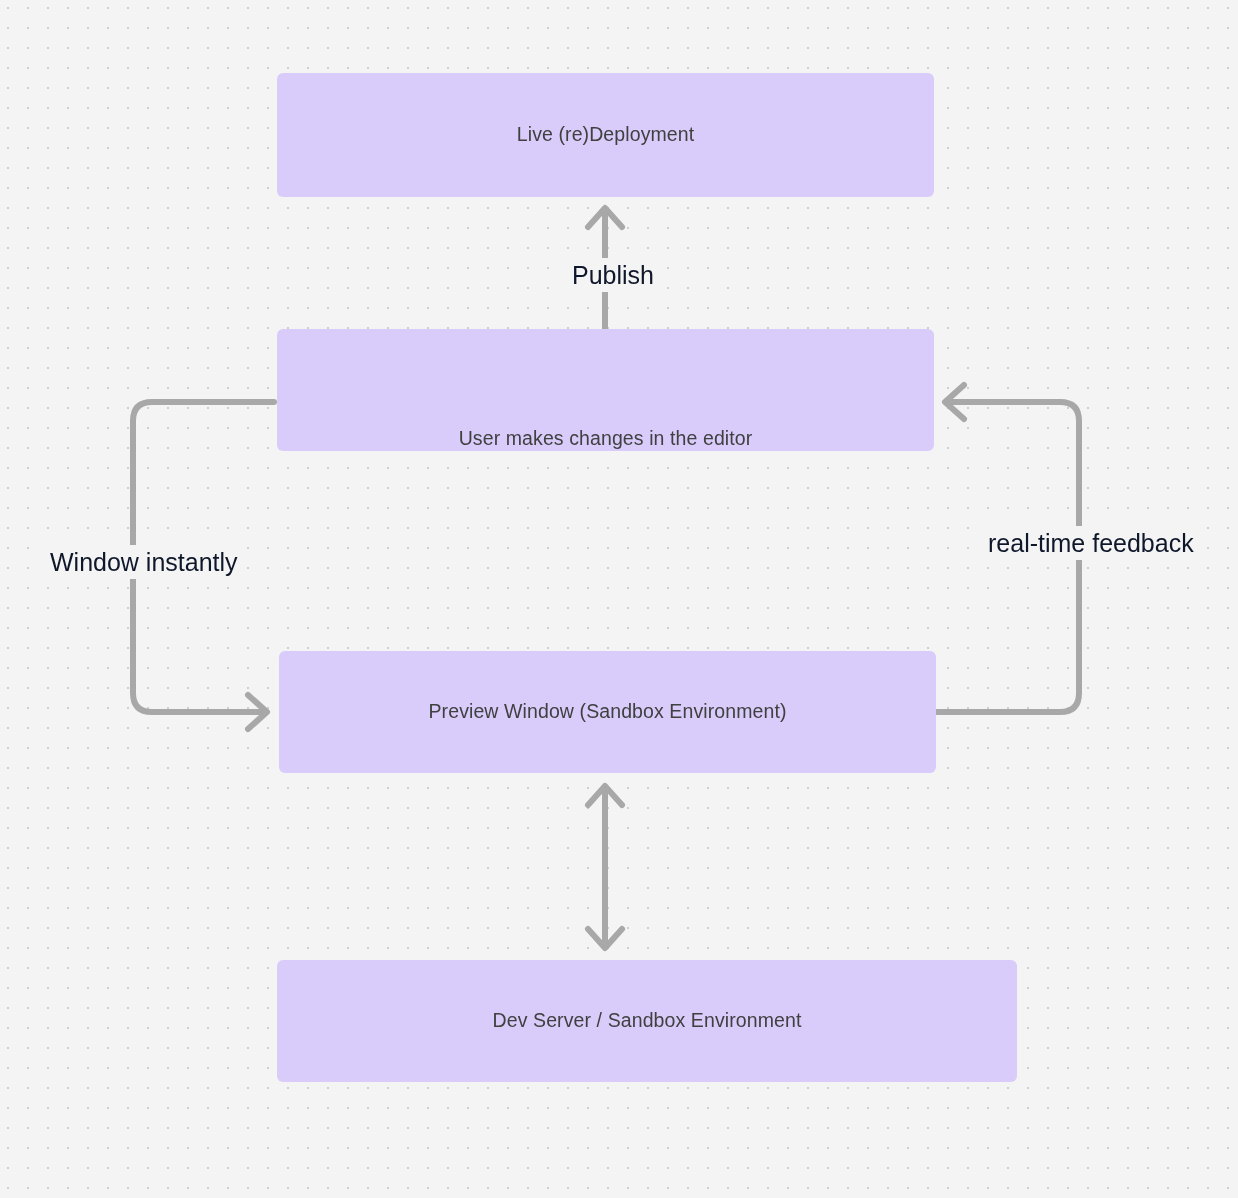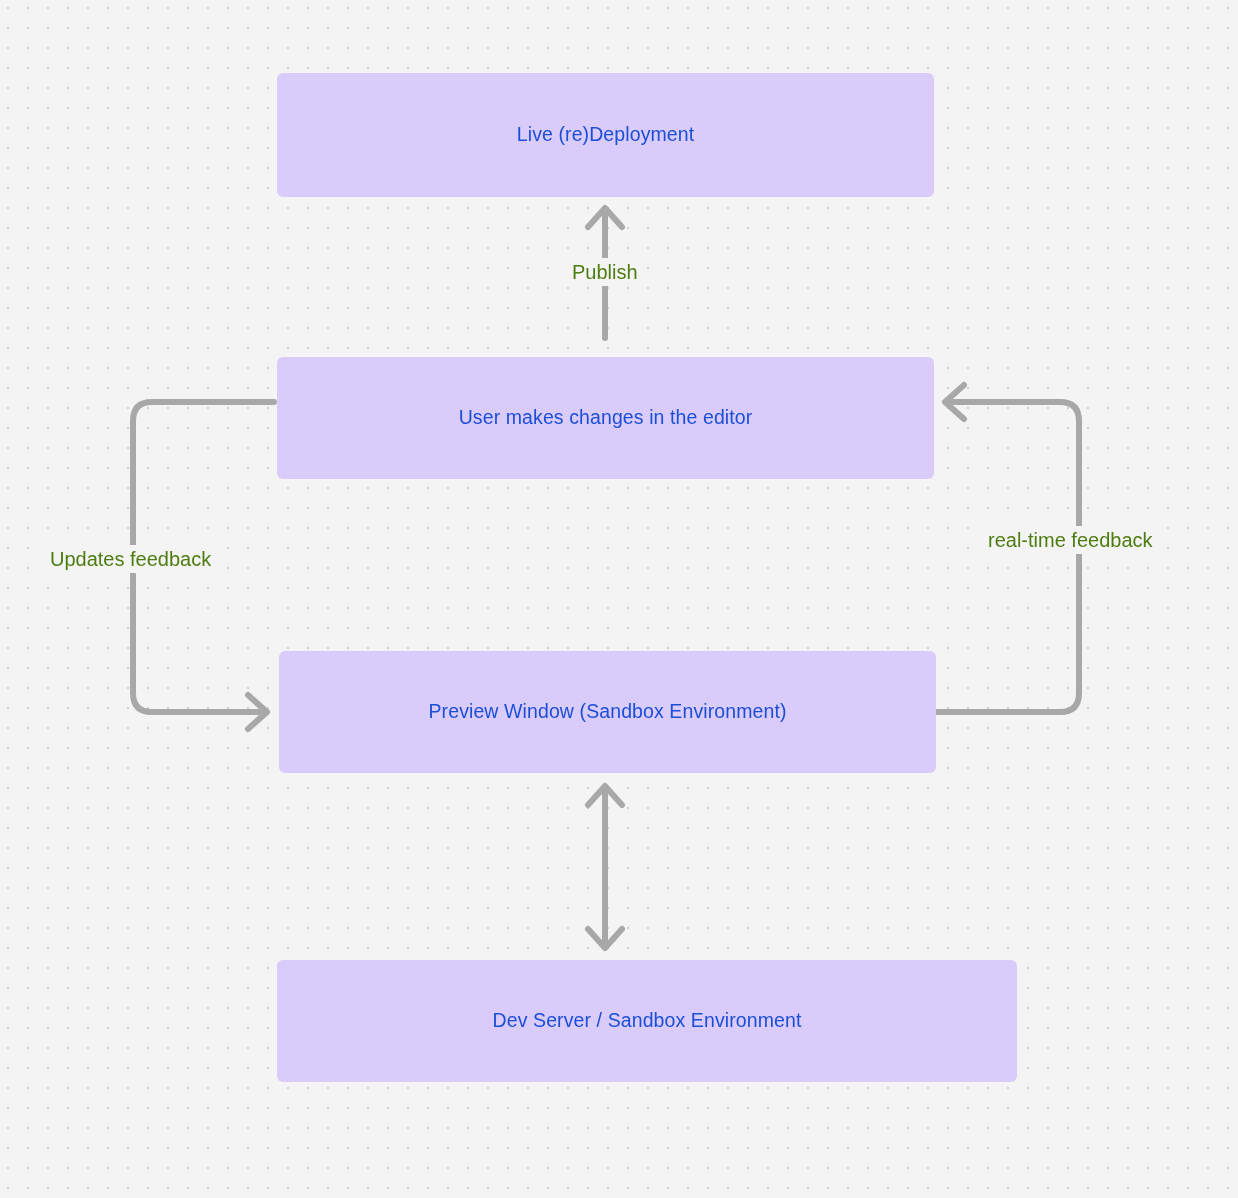--- a/index.html
+++ b/index.html
@@ -54,38 +54,38 @@
 
   
   .node {
     position: absolute;
     background: #d9ccfb;
     border-radius: 6px;
     display: flex;
     align-items: center;
     justify-content: center;
     box-sizing: border-box;
-    color: #1d4ed8;
+    color: #404040;
     font-size: 19.5px;
     letter-spacing: 0.1px;
     line-height: 1.3;
     text-align: center;
     user-select: none;
   }
 
   #node-live      { left: 277px; top: 73px;  width: 657px; height: 124px; }
-  #node-editor    { left: 277px; top: 357px; width: 657px; height: 122px; }
+  #node-editor    { left: 277px; top: 329px; width: 657px; height: 122px; align-items: flex-end; }
   #node-preview   { left: 279px; top: 651px; width: 657px; height: 122px; }
   #node-devserver { left: 277px; top: 960px; width: 740px; height: 122px; }
 
   
   .edge-label {
     position: absolute;
-    color: #4d7c0f;
-    font-size: 20px;
+    color: #0f172a;
+    font-size: 25px;
     line-height: 1.2;
     white-space: nowrap;
     user-select: none;
     background: #f4f4f5;
     padding: 2px 6px;
   }
   #label-publish     { left: 566px;  top: 258px; }
   #label-updates     { left: 44px;   top: 545px; }
   #label-realtime    { left: 982px;  top: 526px; }
   #label-spunup      { left: 411px;  top: 855px; }
@@ -140,18 +140,18 @@
   <div class="node" id="node-preview">
     <span>Preview Window (Sandbox Environment)</span>
   </div>
 
   <div class="node" id="node-devserver">
     <span>Dev Server / Sandbox Environment</span>
   </div>
 
   <div class="edge-label" id="label-publish">Publish</div>
 
-  <div class="edge-label" id="label-updates">Updates feedback</div>
+  <div class="edge-label" id="label-updates">Window instantly</div>
 
   <div class="edge-label" id="label-realtime">real-time feedback</div>
 
 
 </div>
 
 </body></html>

